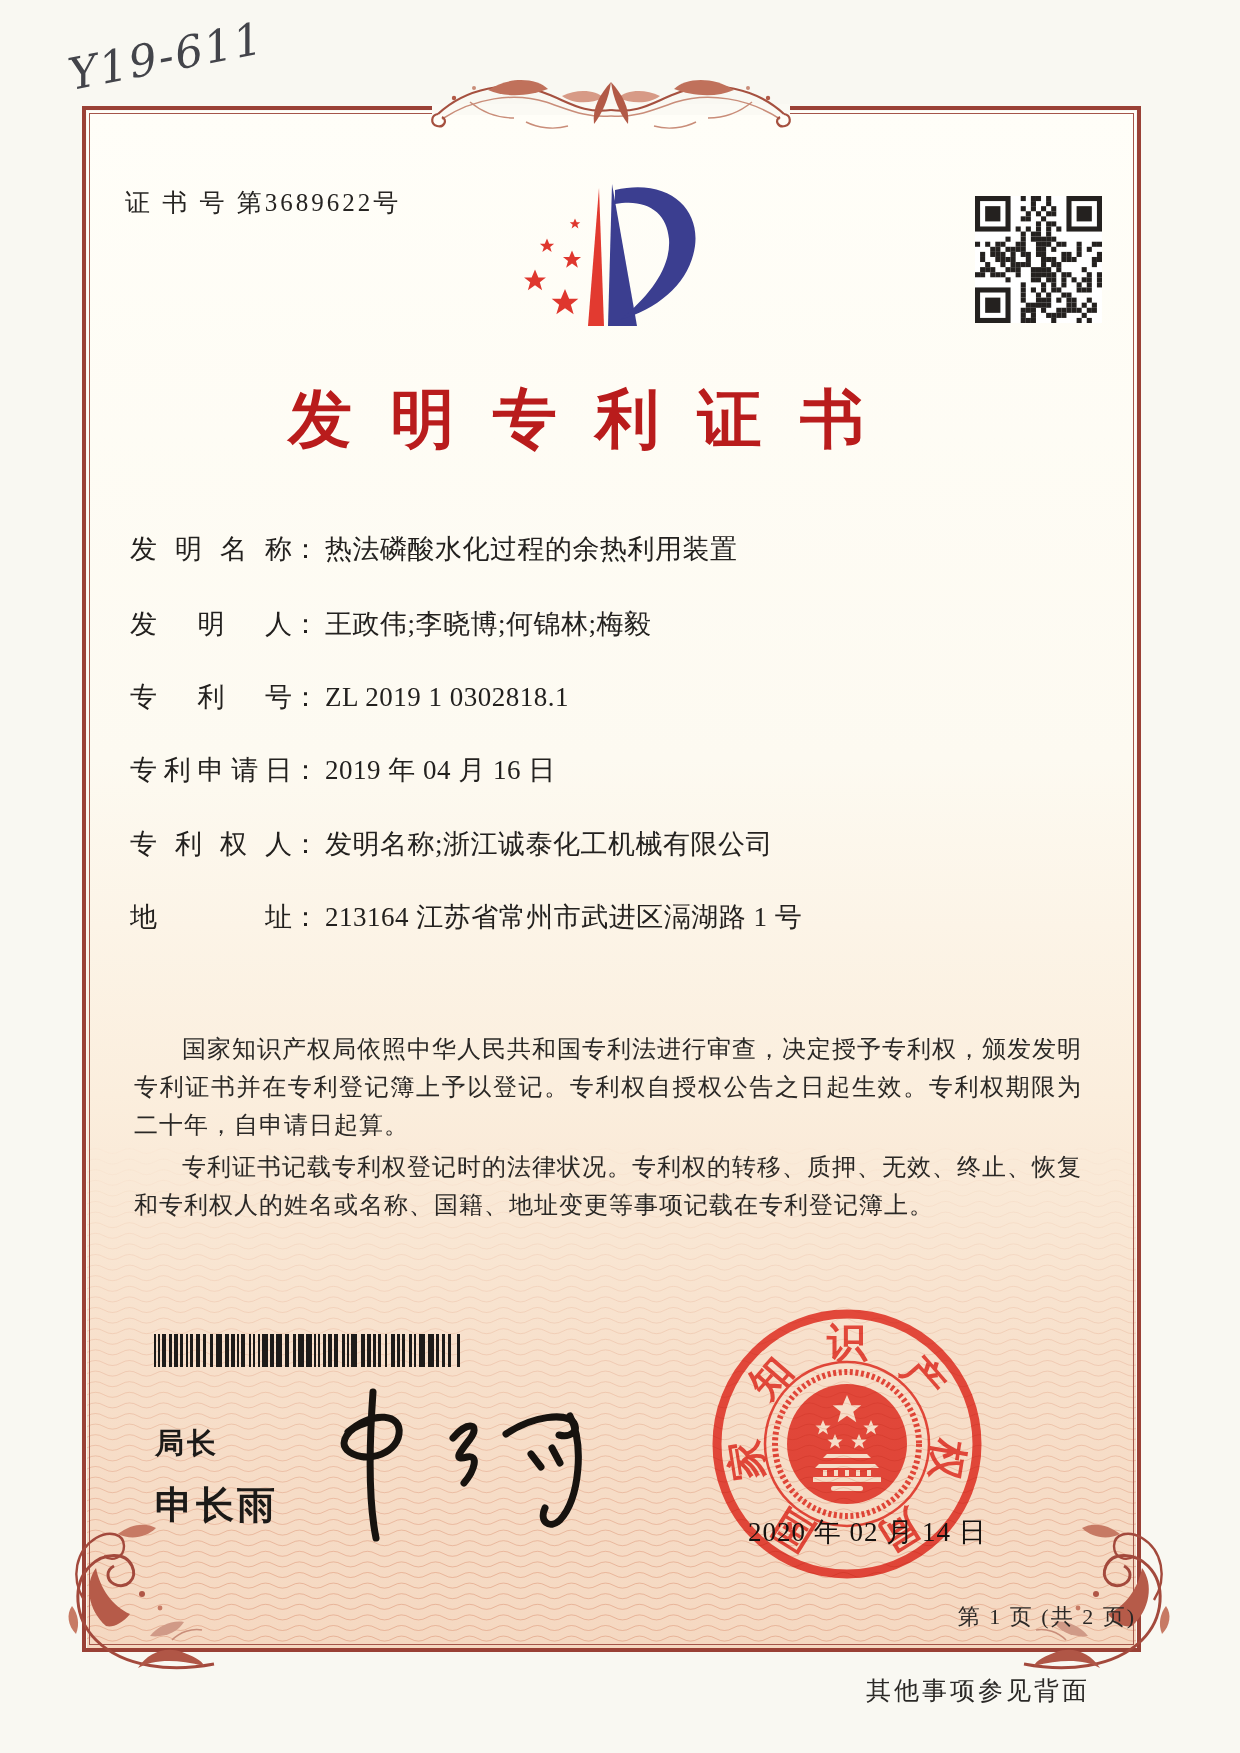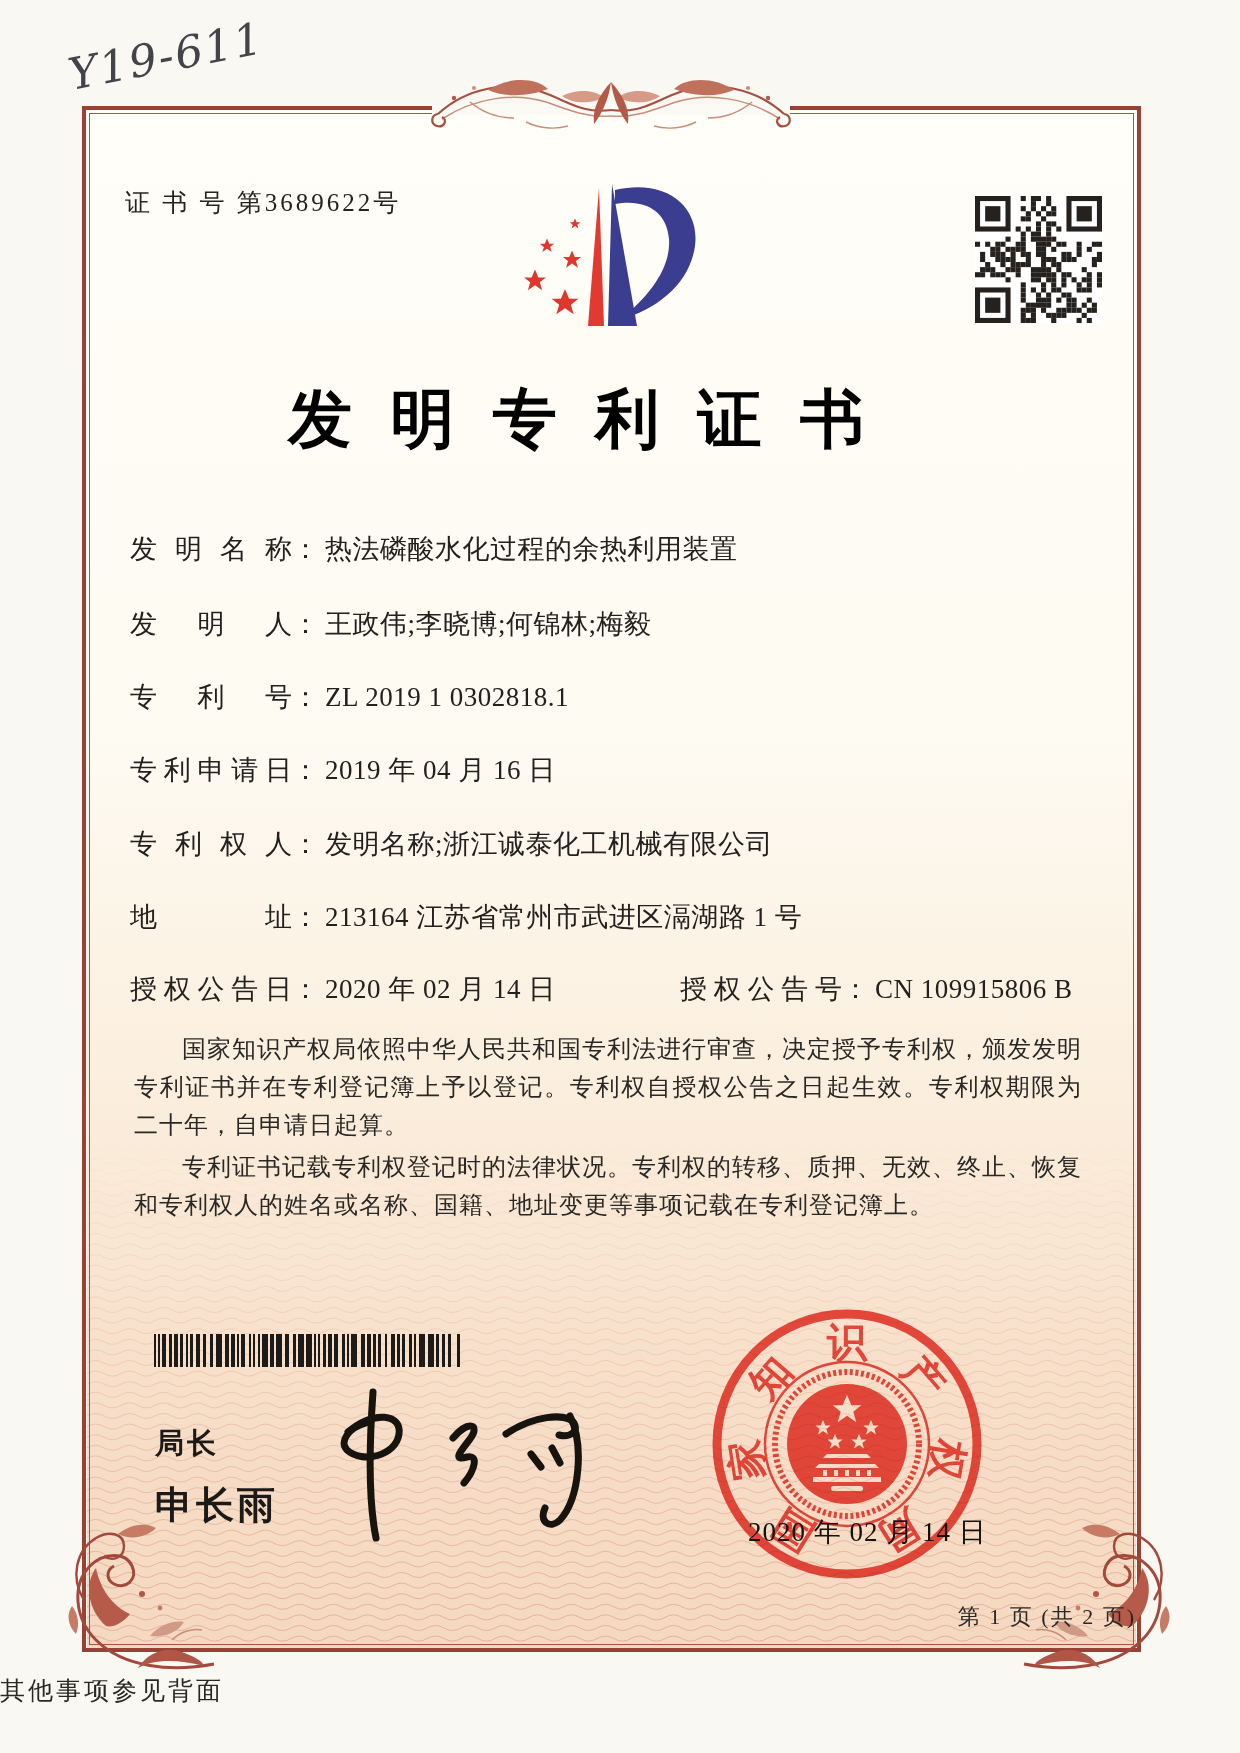--- a/index.html
+++ b/index.html
@@ -5,36 +5,36 @@
   html,body{margin:0;padding:0;}
   body{width:1240px;height:1753px;background:#eceae4;font-family:"Liberation Serif","DejaVu Serif",serif;}
   .page{position:relative;width:1240px;height:1753px;background:#f9f8f2;overflow:hidden;}
   .abs{position:absolute;}
   .tint{position:absolute;left:87px;top:111px;width:1049px;height:1537px;
         background:linear-gradient(180deg,#fffef8 0%,#fdfaf1 42%,#fbeedd 64%,#f7dfca 82%,#f5d8c1 100%);}
   .frame{position:absolute;left:82px;top:106px;width:1059px;height:1546px;border:4.5px solid #9a4136;box-sizing:border-box;}
   .frame::after{content:"";position:absolute;inset:3px;border:1.5px solid #a5554a;}
   .certno{position:absolute;left:125px;top:186px;font-size:25px;color:#262422;letter-spacing:3px;}
   .title{position:absolute;left:96px;top:376px;width:960px;text-align:center;font-size:64px;font-weight:700;
-         color:#000000;letter-spacing:0.60em;text-indent:0.60em;white-space:nowrap;}
+         color:#b91c1c;letter-spacing:0.60em;text-indent:0.60em;white-space:nowrap;}
   .frow{position:absolute;left:130px;font-size:27px;color:#23211f;white-space:nowrap;}
   .flabel{display:inline-block;width:162px;text-align:justify;text-align-last:justify;}
   .fcolon{display:inline-block;margin-right:6px;}
   .fvalue{letter-spacing:0.5px;}
   .pair2{position:absolute;left:550px;top:0;}
   .notice{position:absolute;left:130px;top:1026px;width:956px;font-size:24px;line-height:38px;color:#2a2826;
           text-align:justify;letter-spacing:1px;}
   .notice p{margin:4px;text-indent:2em;}
   .officer-title{position:absolute;left:155px;top:1424px;font-size:29px;font-weight:700;color:#1c1a18;
                  font-family:"Liberation Sans","DejaVu Sans",sans-serif;letter-spacing:3px;}
   .officer-name{position:absolute;left:155px;top:1480px;font-size:38px;font-weight:700;color:#1c1a18;
                 font-family:"Liberation Sans","DejaVu Sans",sans-serif;letter-spacing:3px;}
   .seal-date{position:absolute;left:748px;top:1514px;font-size:27px;color:#14110f;letter-spacing:1px;z-index:6;}
   .page-info{position:absolute;left:0;top:1602px;width:1136px;text-align:right;font-size:22px;color:#2a2826;letter-spacing:2px;}
-  .back-note{position:absolute;left:0;top:1674px;width:1090px;text-align:left;font-size:25px;color:#2a2826;letter-spacing:3px;}
+  .back-note{position:absolute;left:0;top:1674px;width:1090px;text-align:right;font-size:25px;color:#2a2826;letter-spacing:3px;}
   .annot-text{font-style:italic;fill:#43444a;font-family:"DejaVu Serif","Liberation Serif",serif;letter-spacing:2px;}
   .seal-char{font-family:"Liberation Sans","DejaVu Sans",sans-serif;font-weight:700;}
   svg{display:block;}
 </style>
 </head>
 <body>
 
 <div class="page">
 
   <svg width="0" height="0" style="position:absolute" aria-hidden="true">
@@ -372,26 +372,20 @@
   </div>
   <div class="frow" style="top:752px">
     <span class="flabel">专利申请日</span><span class="fcolon">：</span><span class="fvalue">2019 年 04 月 16 日</span>
   </div>
   <div class="frow" style="top:826px">
     <span class="flabel">专利权人</span><span class="fcolon">：</span><span class="fvalue">发明名称;浙江诚泰化工机械有限公司</span>
   </div>
   <div class="frow" style="top:899px">
     <span class="flabel">地址</span><span class="fcolon">：</span><span class="fvalue">213164 江苏省常州市武进区滆湖路 1 号</span>
   </div>
-  <div class="frow" style="top:971px">
-    <span class="flabel">授权公告日</span><span class="fcolon">：</span><span class="fvalue">2020 年 02 月 14 日</span>
-    <span class="pair2">
-      <span class="flabel">授权公告号</span><span class="fcolon">：</span><span class="fvalue">CN 109915806 B</span>
-    </span>
-  </div>
 
   <div class="notice">
     <p>国家知识产权局依照中华人民共和国专利法进行审查，决定授予专利权，颁发发明专利证书并在专利登记簿上予以登记。专利权自授权公告之日起生效。专利权期限为二十年，自申请日起算。</p>
     <p>专利证书记载专利权登记时的法律状况。专利权的转移、质押、无效、终止、恢复和专利权人的姓名或名称、国籍、地址变更等事项记载在专利登记簿上。</p>
   </div>
 
   <svg id="barcode" class="abs" style="left:154px;top:1334px" width="306" height="33" viewBox="0 0 306 33">
       <rect x="0" y="0" width="2" height="33" fill="#1d1b19"></rect>
       <rect x="4" y="0" width="2" height="33" fill="#1d1b19"></rect>
       <rect x="8" y="0" width="4" height="33" fill="#1d1b19"></rect>

